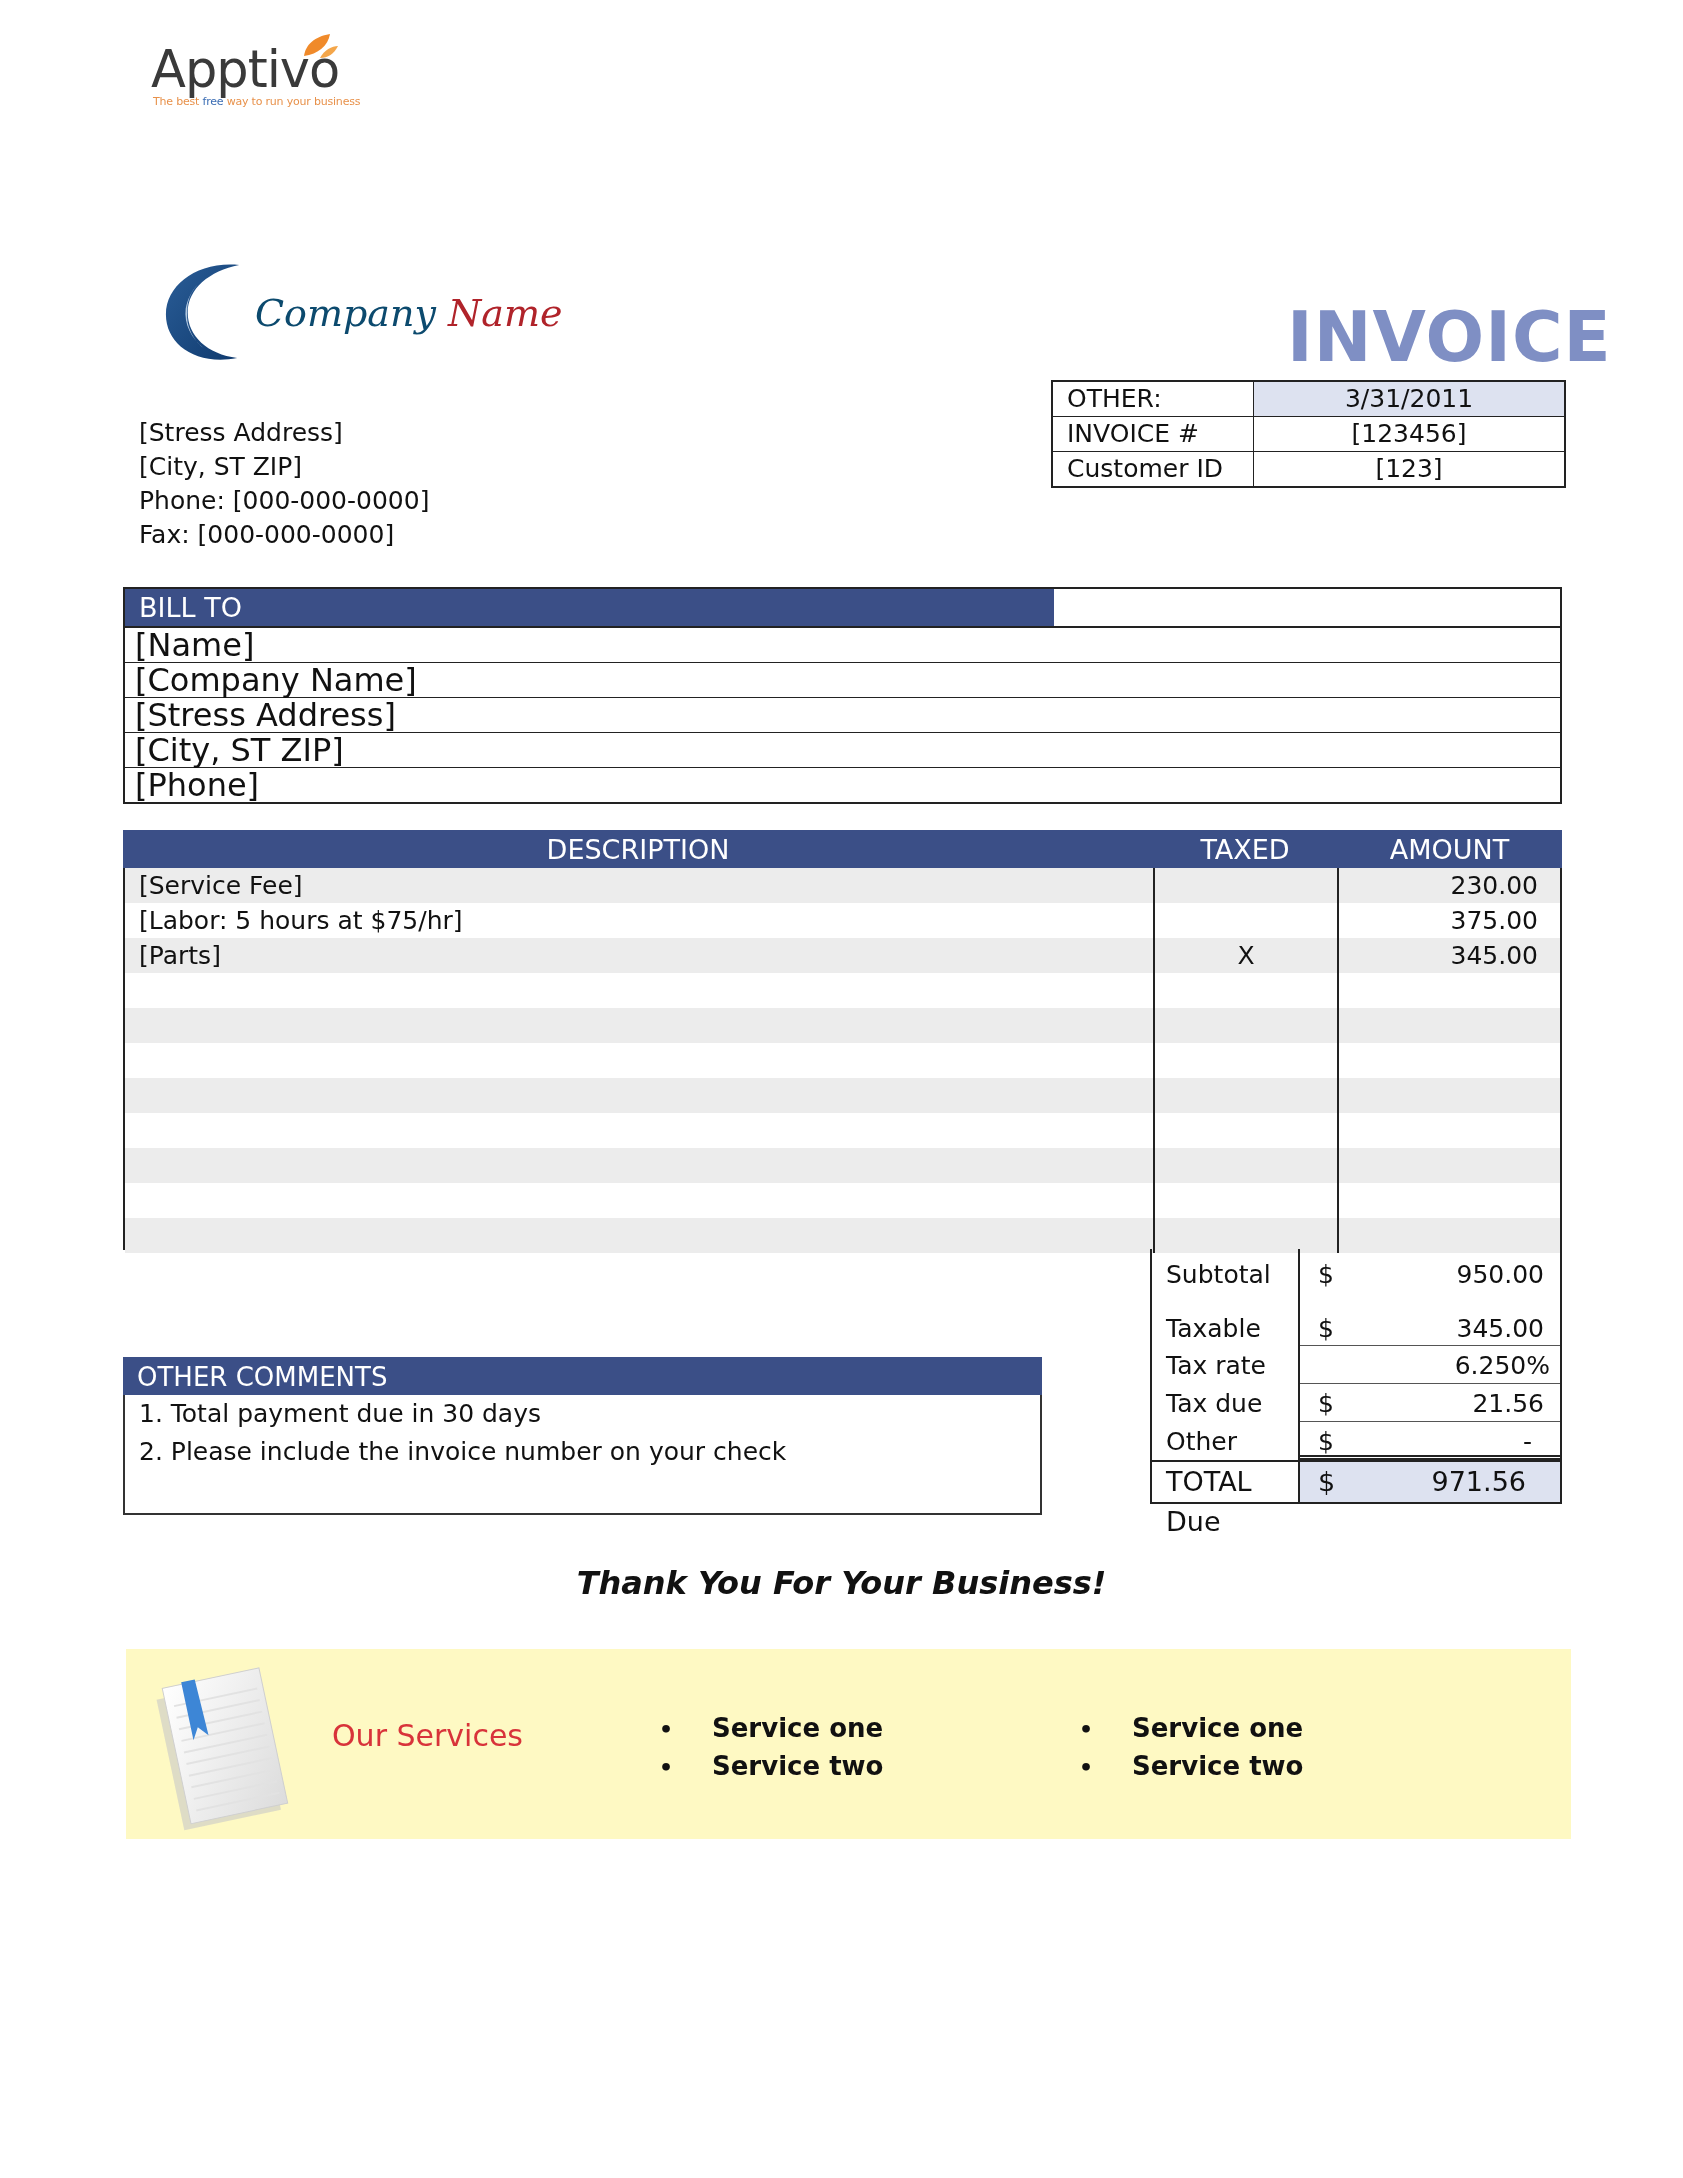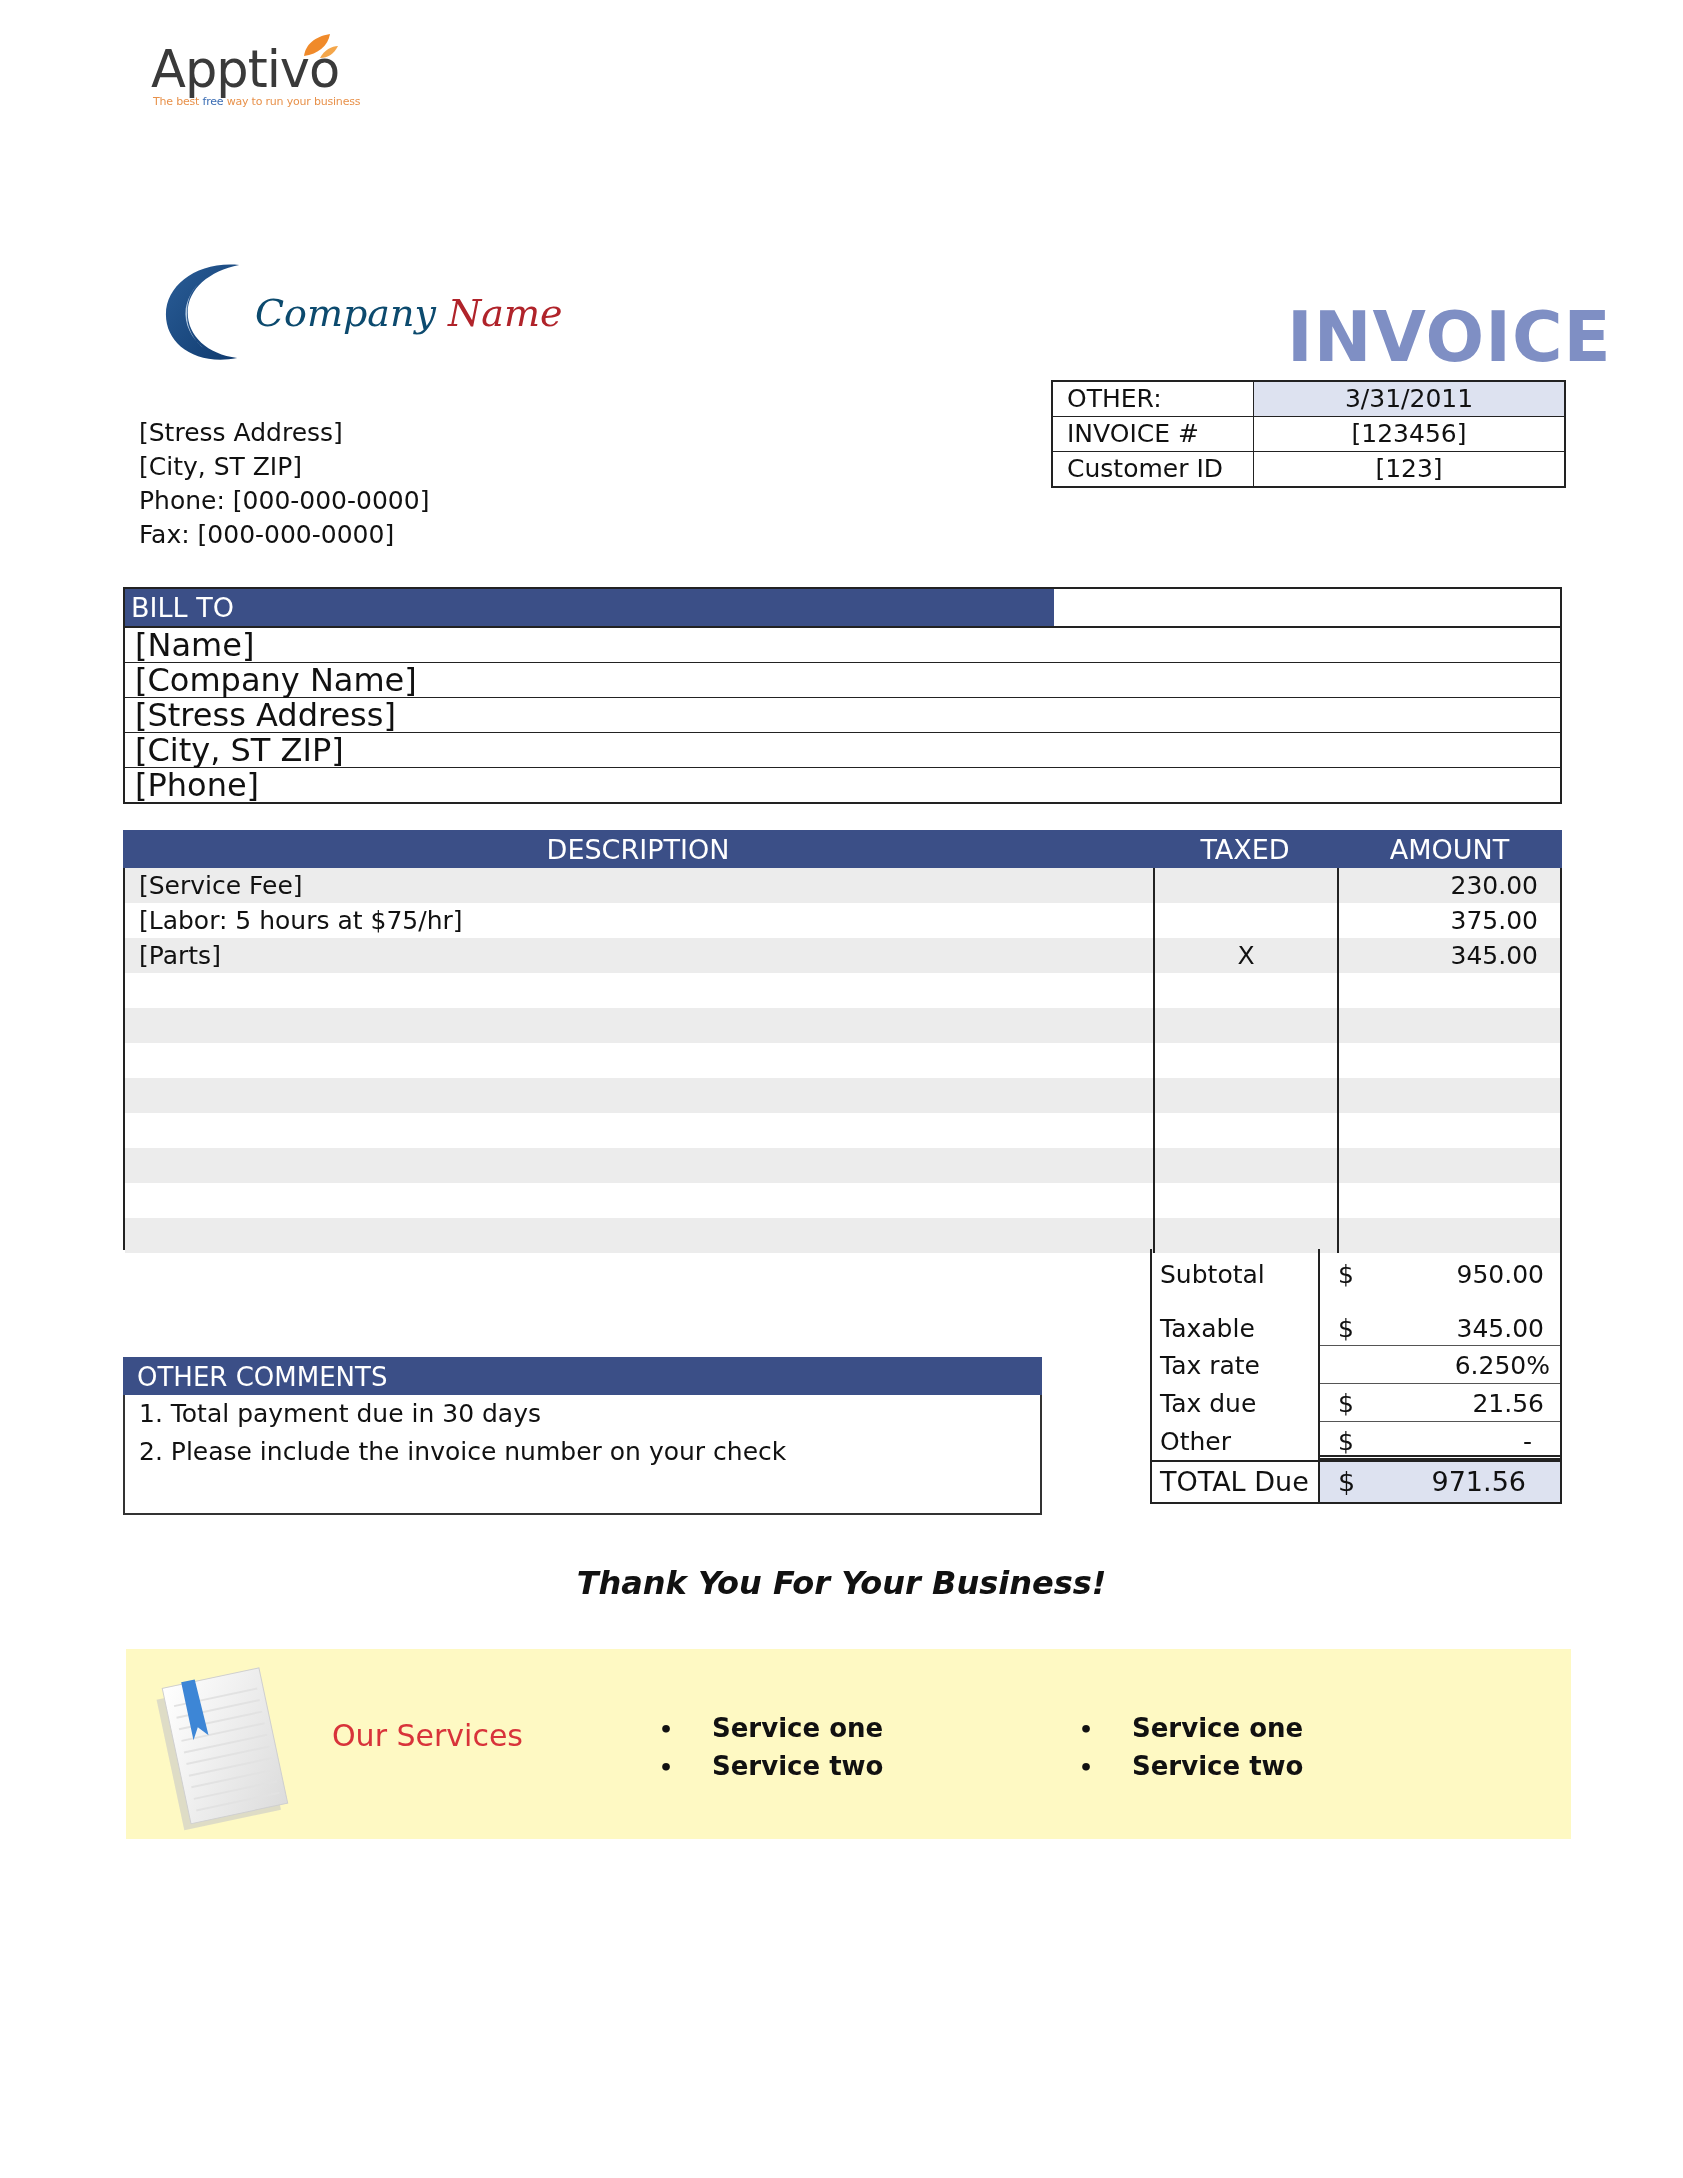--- a/index.html
+++ b/index.html
@@ -33,42 +33,42 @@
   .meta-label { width: 201px; border-right: 1.5px solid #222; padding-left: 14px; font-size: 25px; line-height: 34px; box-sizing: border-box; }
   .meta-value { flex: 1; text-align: center; font-size: 25px; line-height: 34px; }
   .meta-row.first .meta-value { background: #dde2f0; }
 
   
   .sender { left: 139px; top: 416px; font-size: 25px; line-height: 34px; }
 
   
   .billto { left: 123px; top: 587px; width: 1439px; border: 2px solid #222; box-sizing: border-box; }
   .billto-head { display: flex; height: 37px; border-bottom: 2px solid #222; }
-  .billto-head-label { width: 929px; background: #3b4f87; color: #fff; font-size: 27px; line-height: 37px; padding-left: 6px; box-sizing: border-box; }
+  .billto-head-label { width: 929px; background: #3b4f87; color: #fff; font-size: 27px; line-height: 37px; padding-left: 14px; box-sizing: border-box; }
   .billto-row { height: 34px; border-bottom: 1.5px solid #222; font-size: 32px; line-height: 34px; padding-left: 10px; }
   .billto-row:last-child { border-bottom: none; }
 
   
   .items { left: 123px; top: 830px; width: 1439px; height: 420px; border: 2px solid #222; border-top: none; box-sizing: border-box; }
   .items-head { display: flex; height: 38px; background: #3b4f87; color: #fff; font-size: 27px; line-height: 40px; margin-left: -2px; margin-right: -2px; }
   .items-head div { text-align: center; }
   .col-desc { width: 1030px; }
   .col-tax { width: 184px; }
   .col-amt { flex: 1; }
   .items-body { position: relative; }
   .item-row { display: flex; height: 35px; font-size: 25px; line-height: 35px; }
   .item-row.gray { background: #ececec; }
   .item-row .c-desc { width: 1030px; padding-left: 14px; box-sizing: border-box; border-right: 2px solid #222; }
   .item-row .c-tax { width: 182px; text-align: center; border-right: 2px solid #222; }
   .item-row .c-amt { flex: 1; text-align: right; padding-right: 22px; }
 
   
   .totals { left: 1150px; top: 1249px; width: 412px; border-left: 2px solid #222; border-right: 2px solid #222; border-bottom: 2px solid #222; box-sizing: border-box; }
   .tot-row { display: flex; font-size: 25px; }
-  .tot-label { width: 168px; padding-left: 8px; box-sizing: border-box; border-right: 2px solid #222; }
+  .tot-label { width: 148px; padding-left: 14px; box-sizing: border-box; border-right: 2px solid #222; }
   .tot-cur { width: 40px; padding-left: 18px; }
   .tot-val { flex: 1; text-align: right; padding-right: 16px; }
   .tot-row.r-sub { height: 51px; line-height: 51px; }
   .tot-row.r-taxable { height: 46px; line-height: 57px; }
   .tot-row.r-rate, .tot-row.r-due, .tot-row.r-other { height: 38px; line-height: 40px; }
   .tot-row .line { display: flex; flex: 1; }
   .tot-row.r-taxable .line, .tot-row.r-rate .line, .tot-row.r-due .line { border-bottom: 1.5px solid #555; }
   .tot-row.r-other .line { border-bottom: 5px double #222; }
   .tot-row.r-total { height: 40px; line-height: 40px; border-top: 2px solid #222; font-size: 27px; }
   .tot-row.r-total .line { background: #dde2f0; }

